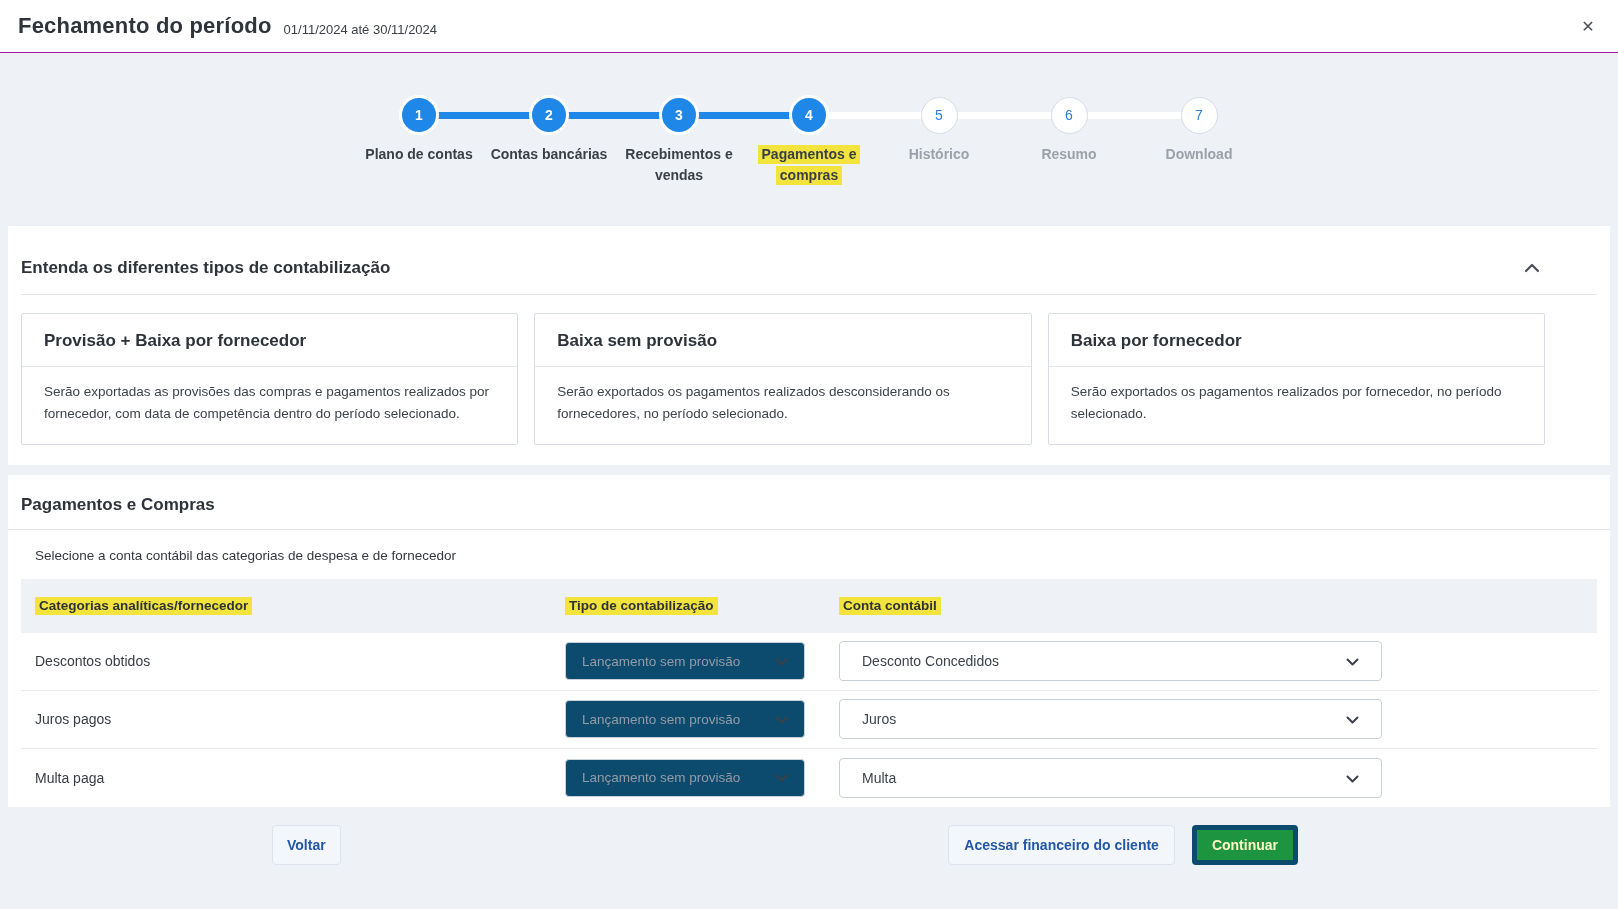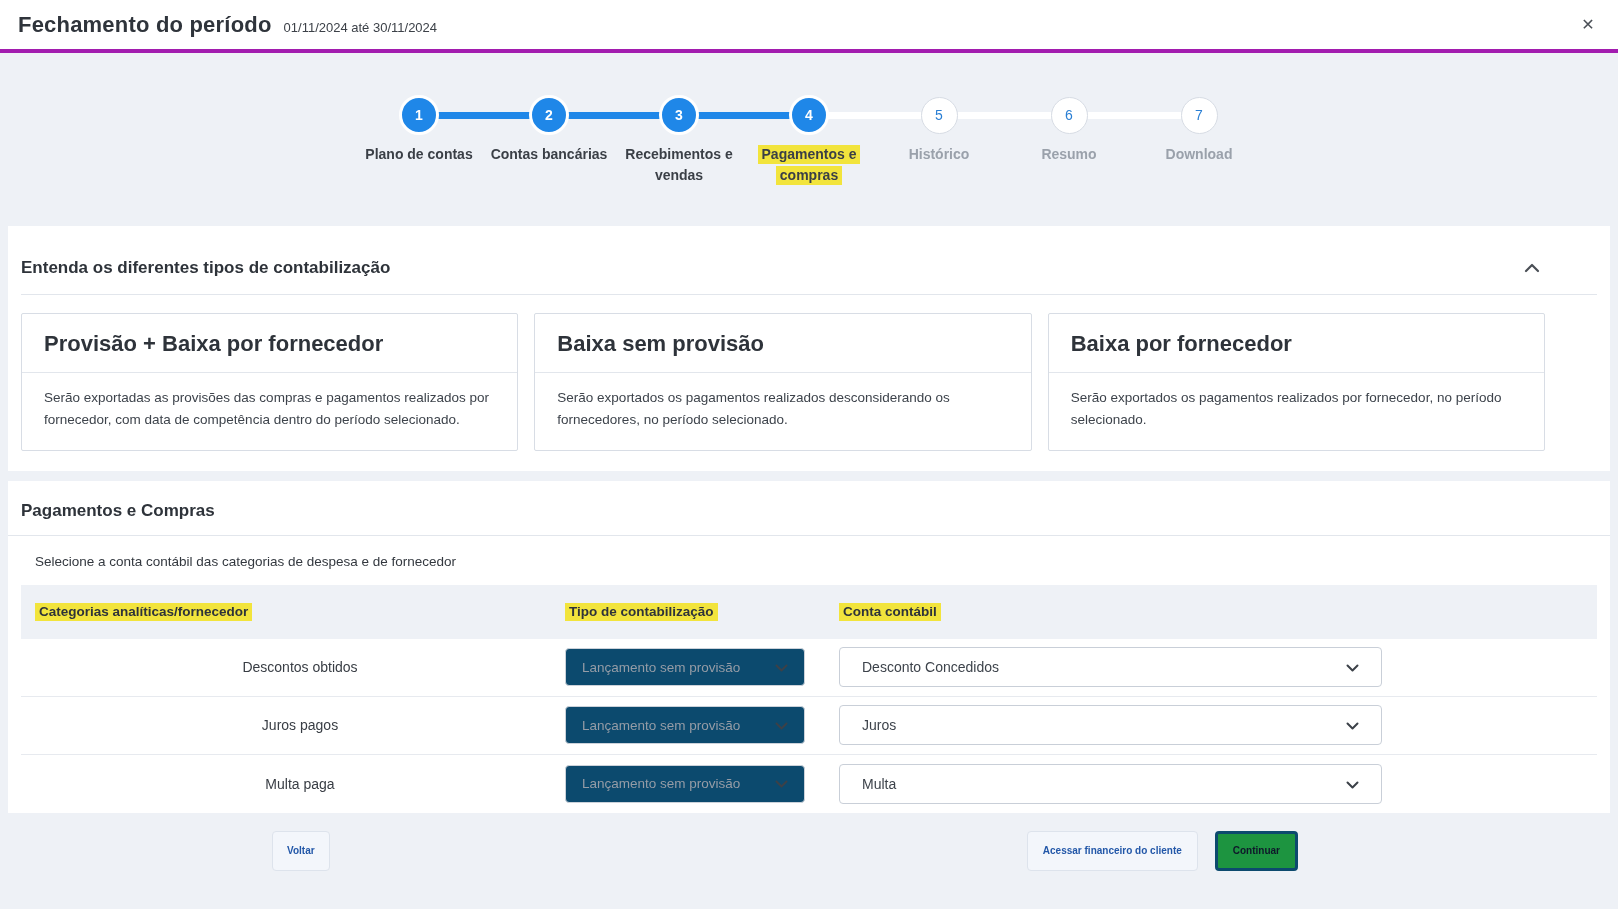--- a/index.html
+++ b/index.html
@@ -6,21 +6,21 @@
   html, body { width: 1618px; height: 909px; }
   body {
     font-family: "Liberation Sans", "DejaVu Sans", sans-serif;
     background: #eef1f6;
     color: #33383f;
     overflow: hidden;
   }
 
   
   .topbar {
-    height: 53px; background: #ffffff; border-bottom: 4px solid #a21caf;
+    height: 53px; background: #ffffff; border-bottom: 1px solid #a21caf;
     display: flex; align-items: center; padding: 0 18px;
   }
   .topbar-title { font-size: 22px; font-weight: 700; color: #2f343b; letter-spacing: .2px; }
   .topbar-date { font-size: 13px; color: #3c4148; margin-left: 12px; margin-top: 6px; }
   .close-btn {
     margin-left: auto; font-size: 16px; color: #4b5057; cursor: pointer;
     width: 24px; height: 24px; display: flex; align-items: center; justify-content: center;
   }
 
   
@@ -59,65 +59,65 @@
   .divider { height: 1px; background: #e2e6ec; }
 
   
   .info-section { padding: 32px 0 20px; }
   .info-head { display: flex; align-items: center; padding: 0 70px 0 13px; }
   .info-title { font-size: 17px; font-weight: 700; color: #2e333a; }
   .collapse-btn { margin-left: auto; cursor: pointer; display: flex; align-items: center; }
   .info-divider { margin: 16px 13px 0; }
   .cards { display: flex; gap: 16px; margin: 18px 65px 0 13px; }
   .tcard { flex: 1; border: 1px solid #d8dde5; border-radius: 2px; background: #ffffff; }
-  .tcard-title { padding: 17px 22px 15px; font-size: 22px; font-weight: 700; color: #2e333a; border-bottom: 1px solid #e2e6ec; }
+  .tcard-title { padding: 17px 22px 15px; font-size: 17px; font-weight: 700; color: #2e333a; border-bottom: 1px solid #e2e6ec; }
   .tcard-body { padding: 14px 22px 18px; font-size: 13.5px; line-height: 1.65; color: #3d434b; }
 
   
   .pay-section { margin-top: 10px; padding-top: 20px; }
   .pay-head { padding: 0 13px; }
   .pay-title { font-size: 17px; font-weight: 700; color: #2e333a; }
   .pay-divider { margin-top: 14px; }
   .pay-subtitle { font-size: 13.5px; color: #33383f; margin: 18px 0 16px; padding: 0 27px; }
 
   .grid-cols { display: grid; grid-template-columns: 530px 274px 1fr; align-items: center; }
   .table-header {
     margin: 0 13px; background: #eef1f6; padding: 12px 14px; height: 54px;
   }
   .th-label { font-size: 13.5px; font-weight: 700; color: #2e333a; display: inline-block; }
   .th-cell { white-space: nowrap; }
   .table-rows { margin: 0 13px; }
-  .trow { padding: 0 14px; height: 58px; border-bottom: 1px solid #e7eaef; text-align: center; }
+  .trow { padding: 0 14px; height: 58px; border-bottom: 1px solid #e7eaef; }
   .trow:last-child { border-bottom: none; }
   .cat-label { font-size: 14px; color: #383d44; }
 
   .select {
     display: flex; align-items: center; justify-content: space-between;
     border-radius: 4px; cursor: pointer;
   }
   .select-disabled {
     width: 240px; height: 38px; background: #0c4a6e; border: 1px solid #ccd2da;
     color: #959ca6; font-size: 13.5px; padding: 0 16px; cursor: default;
   }
   .select-active {
     width: 543px; height: 40px; background: #ffffff; border: 1px solid #c9cfd8;
     color: #3d434b; font-size: 14px; padding: 0 22px;
   }
 
   
   .footer { display: flex; align-items: center; padding: 18px 0 0; }
   .btn {
-    height: 40px; border-radius: 4px; font-size: 10px; font-weight: 700;
+    height: 40px; border-radius: 4px; font-size: 14px; font-weight: 700;
     display: flex; align-items: center; justify-content: center; cursor: pointer;
     font-family: inherit;
   }
   .btn-light { background: #f3f6fb; border: 1px solid #dde3ec; color: #2257a8; }
   .btn-back { margin-left: 272px; padding: 0 14px; }
   .btn-client { margin-left: auto; padding: 0 15px; }
-  .btn-continue { background: #1d9440; border: 3px solid #0c4a6e; color: #0f172a; padding: 0 15px; margin-left: 17px; margin-right: 320px; }
+  .btn-continue { background: #1d9440; border: 5px solid #0c4a6e; color: #fef9c3; padding: 0 15px; margin-left: 17px; margin-right: 320px; }
 </style>
 </head>
 <body>
 
 <div class="topbar">
   <span class="topbar-title">Fechamento do período</span>
   <span class="topbar-date">01/11/2024 até 30/11/2024</span>
   <span class="close-btn">✕</span>
 </div>
 

